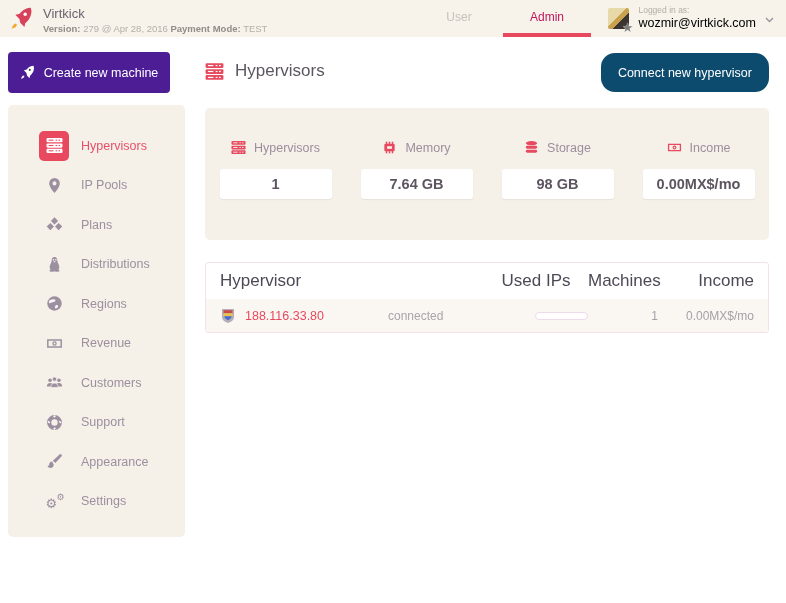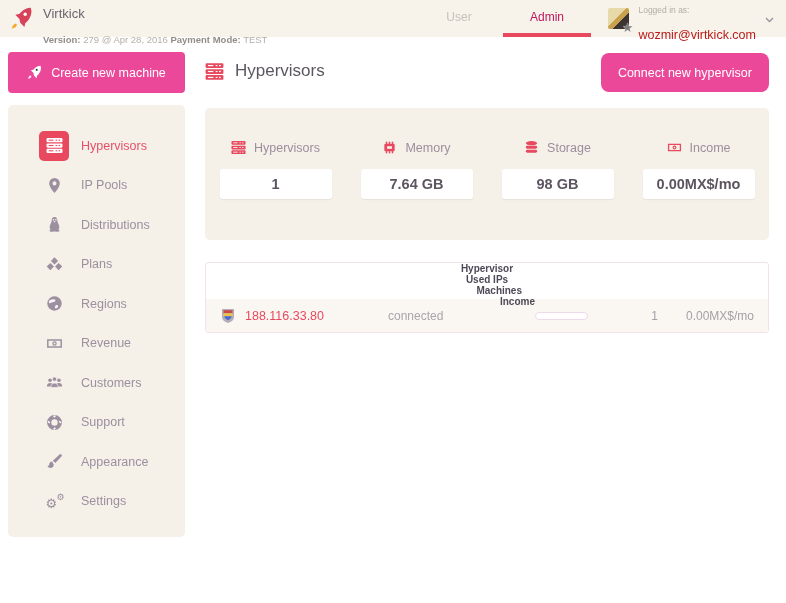--- a/index.html
+++ b/index.html
@@ -8,48 +8,48 @@
     position:relative; background:#ffffff; overflow:hidden;
     font-family:"Liberation Sans", sans-serif; color:#5c5661;
   }
   svg { display:block; }
 
   
   .topbar { position:absolute; left:0; top:0; width:786px; height:37px; background:#f7f2ea; }
   .brand { position:absolute; left:10px; top:3px; display:flex; gap:9px; }
   .brand-logo { width:24px; height:28px; margin-top:2px; }
   .brand-name { font-size:13px; color:#6a646e; margin-top:3px; }
-  .brand-sub { font-size:9.5px; color:#b5afa8; margin-top:13px; white-space:nowrap; }
+  .brand-sub { font-size:9.5px; color:#b5afa8; margin-top:2px; white-space:nowrap; }
   .brand-sub .lbl { color:#938d87; font-weight:bold; }
 
   .tabs { position:absolute; left:415px; top:0; height:37px; display:flex; }
   .tab { width:88px; height:37px; text-align:center; line-height:35px; font-size:12px;
          color:#c7c1bb; position:relative; cursor:pointer; }
   .tab.active { color:#be185d; }
   .tab.active::after { content:""; position:absolute; left:0; right:0; bottom:0; height:4px; background:#e8495f; }
 
   .usermenu { position:absolute; right:12px; top:5px; display:flex; gap:9px; cursor:pointer; }
   .avatar { width:21px; height:21px; position:relative; margin-top:3px;
             background:linear-gradient(135deg,#e8d9a8 0 45%, #caa24f 45% 60%, #3c3430 60%);
             border-radius:2px; }
   .avatar-star { position:absolute; right:-4px; bottom:-5px; color:#7d7d7d; font-size:13px;
                  text-shadow:0 0 1px #fff; line-height:1; }
   .login-label { font-size:8.5px; color:#b3ada6; }
-  .login-email { font-size:12.5px; color:#b91c1c; margin-top:13px; }
+  .login-email { font-size:12.5px; color:#000000; margin-top:1px; }
   .chevron { margin-top:12px; color:#9a949c; }
 
   
-  .btn-create { position:absolute; left:8px; top:52px; width:177px; height:41px;
-                background:#ec4899; border:none; border-radius:4px; color:#fff; font-size:12.5px;
+  .btn-create { position:absolute; left:8px; top:52px; width:162px; height:41px;
+                background:#4c1d95; border:none; border-radius:4px; color:#fff; font-size:12.5px;
                 font-family:inherit; display:flex; align-items:center; justify-content:center; gap:9px; cursor:pointer; }
   .page-title-wrap { position:absolute; left:205px; top:61px; display:flex; align-items:center; gap:11px; }
   .page-title-icon { color:#e8495f; }
   .page-title { font-size:17px; color:#5c5661; }
   .btn-connect { position:absolute; right:17px; top:53px; height:39px; padding:0 17px;
-                 background:#ec4899; border:none; border-radius:8px; color:#fff; font-size:12.5px;
+                 background:#0c4a6e; border:none; border-radius:14px; color:#fff; font-size:12.5px;
                  font-family:inherit; cursor:pointer; }
 
   
   .sidebar { position:absolute; left:8px; top:105px; width:177px; height:432px;
              background:#f5f0e8; border-radius:5px; padding-top:21px; }
   .side-item { height:39.5px; display:flex; align-items:center; cursor:pointer; }
   .side-icon { width:30px; height:30px; margin-left:31px; display:flex; align-items:center;
                justify-content:center; color:#9c90a0; flex:none; }
   .side-icon svg { width:17px; height:17px; }
   .side-item.active .side-icon { background:#e8495f; border-radius:5px; color:#fff; --hole:#e8495f; }
@@ -70,21 +70,21 @@
   .stat-label { display:flex; align-items:center; gap:8px; font-size:12.5px; color:#9b8f9e; height:17px; --hole:#f5f0e8; }
   .stat-label svg { width:15px; height:15px; color:#e8495f; }
   .stat-value { margin-top:13px; width:112px; height:30px; background:#fff; border-radius:3px;
                 box-shadow:0 1px 1px rgba(120,100,90,.10); display:flex; align-items:center;
                 justify-content:center; font-weight:bold; font-size:14.5px; color:#5c5560; }
 
   
   .table-card { position:absolute; left:205px; top:262px; width:564px; background:#fff;
                 border:1px solid #f3e2ec; border-radius:3px; }
   .thead { display:flex; align-items:center; height:36px; padding:0 14px;
-           font-weight:bold; font-size:10px; color:#4e4956;flex-direction:column; }
+           font-weight:normal; font-size:17px; color:#4e4956; }
   .trow { display:flex; align-items:center; height:33px; padding:0 14px;
           background:#faf7f2; font-size:12px; color:#a59fa7; border-radius:0 0 3px 3px; cursor:pointer; }
   .col-hyper { flex:1; display:flex; align-items:center; gap:9px; }
   .col-status { width:96px; text-align:left; color:#aaa4ab; }
   .col-ips { width:104px; display:flex; justify-content:flex-end; text-align:center; }
   .thead .col-ips { display:block; }
   .col-machines { width:70px; text-align:right; }
   .col-income { width:96px; text-align:right; }
   .ip-link { color:#e8495f; text-decoration:none; font-size:12.5px; }
   .progress { width:53px; height:8px; border:1px solid #eedbe9; border-radius:4px; background:#fffdfd; overflow:hidden; }
@@ -189,39 +189,39 @@
     <span class="side-icon">
       <svg viewBox="0 0 16 16">
           <path fill="currentColor" d="M8 1a5 5 0 0 0-5 5c0 3.6 5 9 5 9s5-5.4 5-9a5 5 0 0 0-5-5zm0 6.9A1.9 1.9 0 1 1 8 4.1a1.9 1.9 0 0 1 0 3.8z"></path>
         </svg>
     </span>
     <span class="side-label">IP Pools</span>
   </div>
 
   <div class="side-item">
     <span class="side-icon">
+      <svg viewBox="0 0 18 16">
+        <rect fill="currentColor" x="6.3" y="1.5" width="5.4" height="5.4" transform="rotate(45 9 4.2)"></rect>
+        <rect fill="currentColor" x="1.9" y="7.5" width="5.4" height="5.4" transform="rotate(45 4.6 10.2)"></rect>
+        <rect fill="currentColor" x="10.7" y="7.5" width="5.4" height="5.4" transform="rotate(45 13.4 10.2)"></rect>
+      </svg>
+    </span>
+    <span class="side-label">Plans</span>
+  </div>
+
+  <div class="side-item">
+    <span class="side-icon">
       <svg viewBox="0 0 16 16">
           <path fill="currentColor" d="M8 1C6.2 1 5.4 2.3 5.4 3.8c0 .9-.2 1.7-.7 2.7-.6 1.2-1.2 2.4-1.2 3.9 0 .9.3 1.8.8 2.4-.5.2-1 .5-1 1 0 .7 1.2 1.1 2.3 1.1.7 0 1.2-.4 2.4-.4s1.7.4 2.4.4c1.1 0 2.3-.4 2.3-1.1 0-.5-.5-.8-1-1 .5-.6.8-1.5.8-2.4 0-1.5-.6-2.7-1.2-3.9-.5-1-.7-1.8-.7-2.7C10.6 2.3 9.8 1 8 1z"></path>
       <circle class="hole" cx="7" cy="3.6" r=".7"></circle>
           <circle class="hole" cx="9.3" cy="3.6" r=".7"></circle>
           <path class="hole" d="M6.9 5h2.2L8 6.2z"></path>
         </svg>
     </span>
     <span class="side-label">Distributions</span>
-  </div>
-
-  <div class="side-item">
-    <span class="side-icon">
-      <svg viewBox="0 0 18 16">
-        <rect fill="currentColor" x="6.3" y="1.5" width="5.4" height="5.4" transform="rotate(45 9 4.2)"></rect>
-        <rect fill="currentColor" x="1.9" y="7.5" width="5.4" height="5.4" transform="rotate(45 4.6 10.2)"></rect>
-        <rect fill="currentColor" x="10.7" y="7.5" width="5.4" height="5.4" transform="rotate(45 13.4 10.2)"></rect>
-      </svg>
-    </span>
-    <span class="side-label">Plans</span>
   </div>
 
   <div class="side-item">
     <span class="side-icon">
       <svg viewBox="0 0 16 16">
           <circle fill="currentColor" cx="8" cy="8" r="6.8"></circle>
       <path class="hole" d="M4.2 4.5c1.2-.6 3-.8 4.2-.2 1 .5.6 1.6-.4 2-1 .4-2.4.3-3.3 1-.8.7-2 .3-2-.8 0-.9.7-1.6 1.5-2z" opacity=".9"></path>
       <path class="hole" d="M9.8 9.5c.9-.2 1.8.4 1.6 1.3-.2.9-1.1 1.7-2 1.8-.9.1-1.3-.8-.9-1.6.3-.7.6-1.3 1.3-1.5z" opacity=".9"></path>
         </svg>
     </span>

